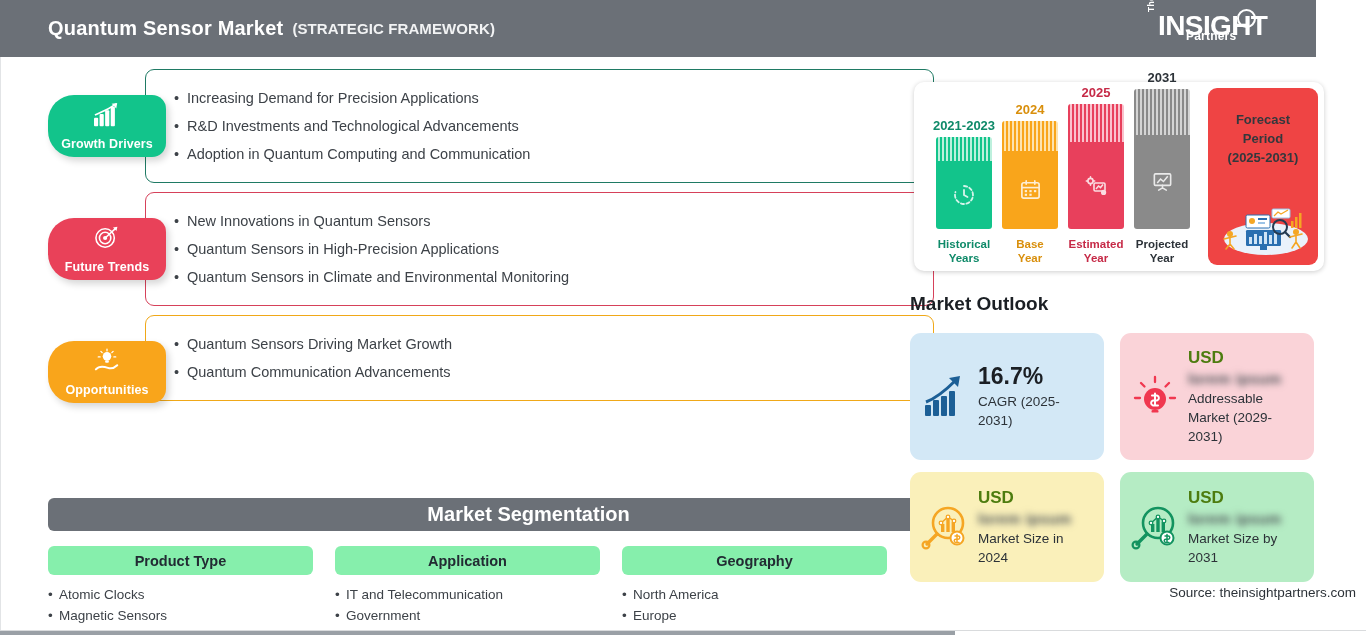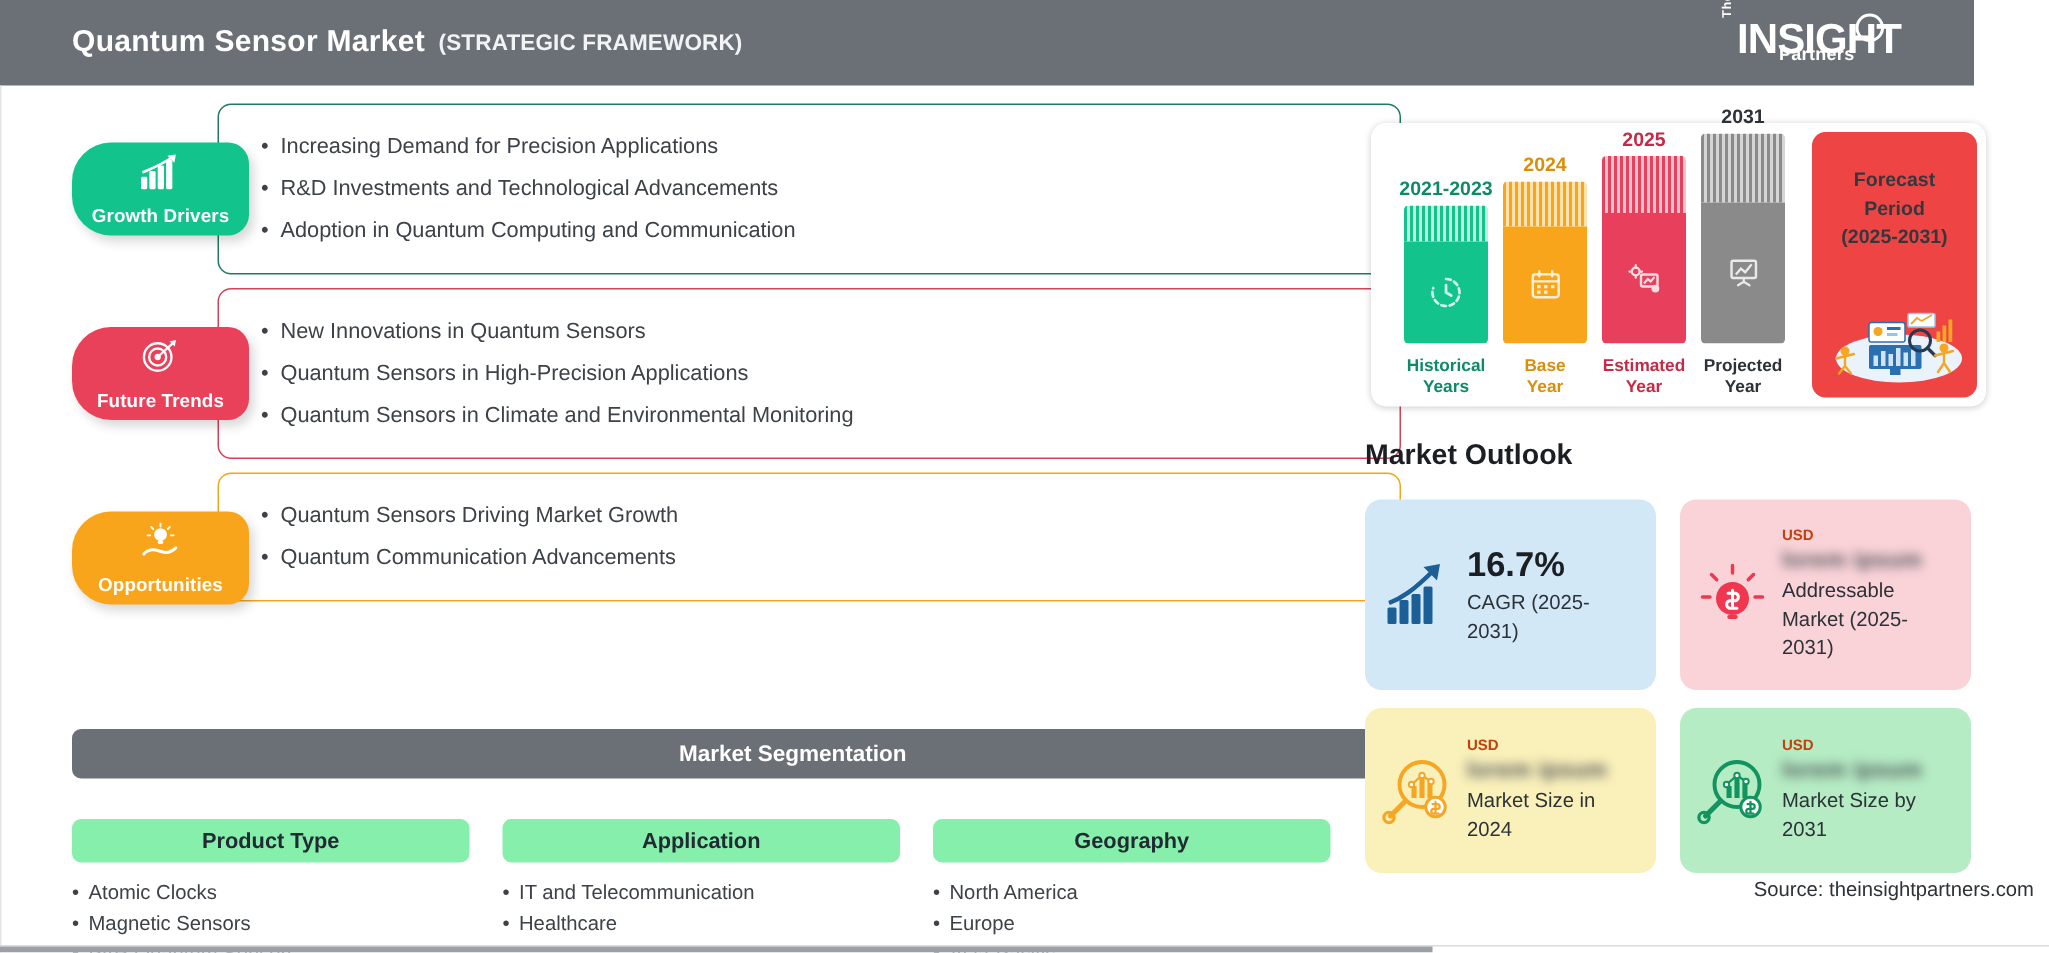--- a/index.html
+++ b/index.html
@@ -84,24 +84,24 @@
     list-style:none; position:relative;
     font-size:14.5px; color:#3d4248; line-height:28px;
     padding-left:13px;
   }
   .bullets li:before {
     content:"\2022"; position:absolute; left:0; top:0; color:#3d4248;
   }
 
   
   .seg-title {
-    position:absolute; left:48px; top:429px; width:961px; height:33px;
+    position:absolute; left:48px; top:441px; width:961px; height:33px;
     background:#6b7077; border-radius:6px;
     display:flex; align-items:center; justify-content:center;
-    color:#ffffff; font-size:15px; font-weight:bold;
+    color:#ffffff; font-size:20px; font-weight:bold;
   }
   .seg-cols { position:absolute; left:48px; top:489px; width:838px; }
   .seg-col { position:absolute; top:0; width:265px; }
   .seg-col.c1 { left:0; }
   .seg-col.c2 { left:287px; }
   .seg-col.c3 { left:574px; }
   .seg-head {
     height:29px; background:#86efac; border-radius:6px;
     display:flex; align-items:center; justify-content:center;
     color:#222b33; font-size:14.5px; font-weight:bold;
@@ -166,21 +166,21 @@
   }
   .ocard.cagr  { left:10px;  top:276px; width:194px; height:127px; background:#d3e8f6; }
   .ocard.addr  { left:220px; top:276px; width:194px; height:127px; background:#fad3d8; }
   .ocard.msize { left:10px;  top:415px; width:194px; height:110px; background:#faf0ba; }
   .ocard.m2031 { left:220px; top:415px; width:194px; height:110px; background:#b5ecc4; }
 
   .ocard .oicon { width:50px; height:50px; flex:0 0 50px; }
   .ocard .obody { margin-left:8px; }
   .ocard .ovalue { font-size:23px; font-weight:bold; color:#1b1f24; }
   .ocard .ocaption { font-size:13.5px; color:#2c3238; line-height:19px; margin-top:2px; }
-  .ocard .ousd { font-size:10px; font-weight:bold; color:#c2410c; }
+  .ocard .ousd { font-size:17px; font-weight:bold; color:#4d7c0f; }
   .ocard .oblur {
     font-size:15px; font-weight:bold; color:#4a5055;
     filter: blur(3.6px); margin:2px 0 2px 0; letter-spacing:.4px;
     user-select:none;
   }
 
   .source {
     position:absolute; right:10px; top:528px;
     font-size:13.5px; color:#2c3238;
   }
@@ -295,20 +295,21 @@
         <ul class="seg-list">
           <li>Atomic Clocks</li>
           <li>Magnetic Sensors</li>
           <li>PAR Quantum Sensors</li>
         </ul>
       </div>
       <div class="seg-col c2">
         <div class="seg-head">Application</div>
         <ul class="seg-list">
           <li>IT and Telecommunication</li>
+          <li>Government</li>
           <li>Healthcare</li>
         </ul>
       </div>
       <div class="seg-col c3">
         <div class="seg-head">Geography</div>
         <ul class="seg-list">
           <li>North America</li>
           <li>Europe</li>
           <li>Asia-Pacific</li>
         </ul>
@@ -481,21 +482,21 @@
               <path d="M11 11 L14.5 14.5"></path>
               <path d="M39 11 L35.5 14.5"></path>
             <path d="M5 26 h5"></path>
               <path d="M45 26 h-5"></path>
           </g>
         </svg>
       </span>
       <span class="obody">
         <span class="ousd" style="display:block;">USD</span>
         <span class="oblur" style="display:block;">lorem ipsum</span>
-        <span class="ocaption" style="display:block;">Addressable Market (2025-2031)</span>
+        <span class="ocaption" style="display:block;">Addressable Market (2029-2031)</span>
       </span>
     </div>
 
     <div class="ocard msize">
       <span class="oicon">
         <svg viewBox="0 0 50 50" width="50" height="50">
           <circle cx="28" cy="21" r="15" fill="none" stroke="#f5a623" stroke-width="2.6"></circle>
           <path d="M17 32 L7 42" stroke="#f5a623" stroke-width="3.4" stroke-linecap="round"></path>
           <circle cx="6" cy="43" r="3.4" fill="none" stroke="#f5a623" stroke-width="2.2"></circle>
           <g fill="#f5a623">

